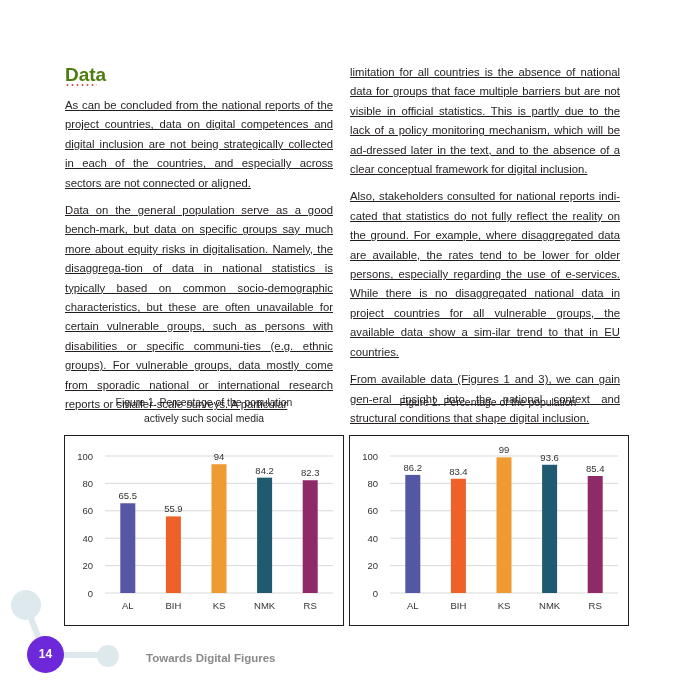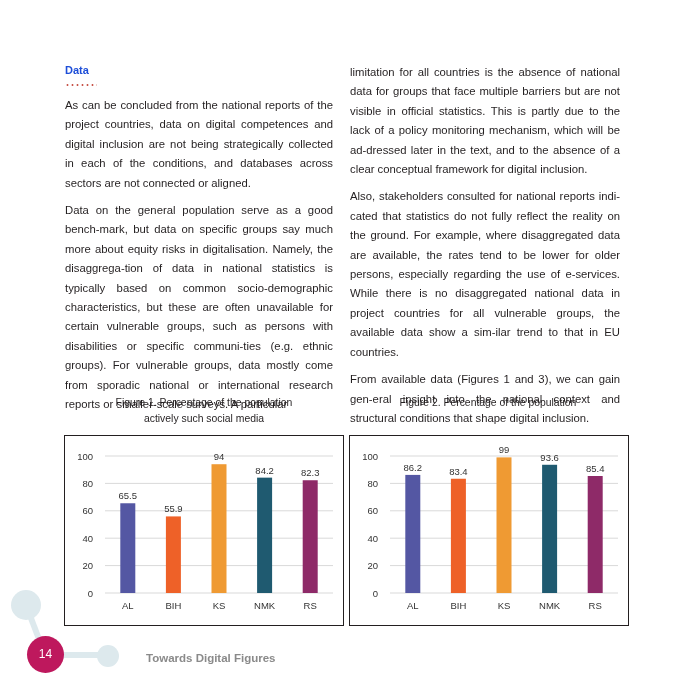--- a/index.html
+++ b/index.html
@@ -1,45 +1,45 @@
 <!DOCTYPE html>
 <html><head>
 <meta charset="utf-8">
 <style>
   html, body { margin:0; padding:0; background:#ffffff; }
   body { width:691px; height:687px; position:relative; overflow:hidden;
          font-family:"Liberation Sans", "DejaVu Sans", sans-serif; color:#231f20; }
   .col { position:absolute; font-size:11.3px; line-height:19.4px; text-align:justify; }
-  .col p { margin:0 4px 8px 0; hyphens:manual; }
+  .col p { margin:0 4px 8px 0; hyphens:manual;text-decoration:underline; }
   #col-left { left:65px; top:96px; width:272px; }
   #col-right { left:350px; top:63px; width:274px; }
-  #heading { position:absolute; left:65px; top:64px; font-weight:bold; font-size:11px; color:#1d4ed8; }
+  #heading { position:absolute; left:65px; top:64px; font-weight:bold; font-size:19px; color:#4d7c0f; }
   #heading-dots { position:absolute; left:65px; top:84px; width:32px; height:2px;
      background-image: radial-gradient(circle, #c8554a 0.9px, transparent 1.2px);
      background-size:5px 2px; background-repeat:repeat-x; }
   .fig-cap { position:absolute; text-align:center; font-size:10.4px; line-height:16px; color:#231f20; }
   #cap1 { left:64px; top:395px; width:280px; }
   #cap2 { left:348px; top:395px; width:280px; }
   .chart-box { position:absolute; border:1.5px solid #231f20; background:#fff; }
   #chart1 { left:64px; top:435px; width:278px; height:189px; }
   #chart2 { left:349px; top:435px; width:278px; height:189px; }
   .chart-box svg { position:absolute; left:0; top:0; }
   .footer-deco { position:absolute; }
   #page-num { position:absolute; left:27px; top:636px; width:37px; height:37px; border-radius:50%;
-     background:#be185d; color:#fff; font-weight:normal; font-size:12px; text-align:center; line-height:37px; }
+     background:#6d28d9; color:#fff; font-weight:bold; font-size:12px; text-align:center; line-height:37px; }
   #footer-title { position:absolute; left:146px; top:652px; font-weight:bold; font-size:11.5px; color:#8a8a8a; }
 </style>
 </head>
 <body>
 
 <div id="heading">Data</div>
 <div id="heading-dots"></div>
 
 <div id="col-left" class="col">
-  <p>As can be concluded from the national reports of the project countries, data on digital competences and digital inclusion are not being strategically collected in each of the conditions, and databases across sectors are not connected or aligned.</p>
+  <p>As can be concluded from the national reports of the project countries, data on digital competences and digital inclusion are not being strategically collected in each of the countries, and especially across sectors are not connected or aligned.</p>
   <p>Data on the general population serve as a good bench-mark, but data on specific groups say much more about equity risks in digitalisation. Namely, the disaggrega-tion of data in national statistics is typically based on common socio-demographic characteristics, but these are often unavailable for certain vulnerable groups, such as persons with disabilities or specific communi-ties (e.g. ethnic groups). For vulnerable groups, data mostly come from sporadic national or international research reports or smaller-scale surveys.  A particular</p>
 </div>
 
 <div id="col-right" class="col">
   <p>limitation for all countries is the absence of national data for groups that face multiple barriers but are not visible in official statistics. This is partly due to the lack of a policy monitoring mechanism, which will be ad-dressed later in the text, and to the absence of a clear conceptual framework for digital inclusion.</p>
   <p>Also, stakeholders consulted for national reports indi-cated that statistics do not fully reflect the reality on the ground. For example, where disaggregated data are available, the rates tend to be lower for older persons, especially regarding the use of e-services. While there is no disaggregated national data in project countries for all vulnerable groups, the available data show a sim-ilar trend to that in EU countries.</p>
   <p>From available data (Figures 1 and 3), we can gain gen-eral insight into the national context and structural conditions that shape digital inclusion.</p>
 </div>
 
 <div id="cap1" class="fig-cap">

